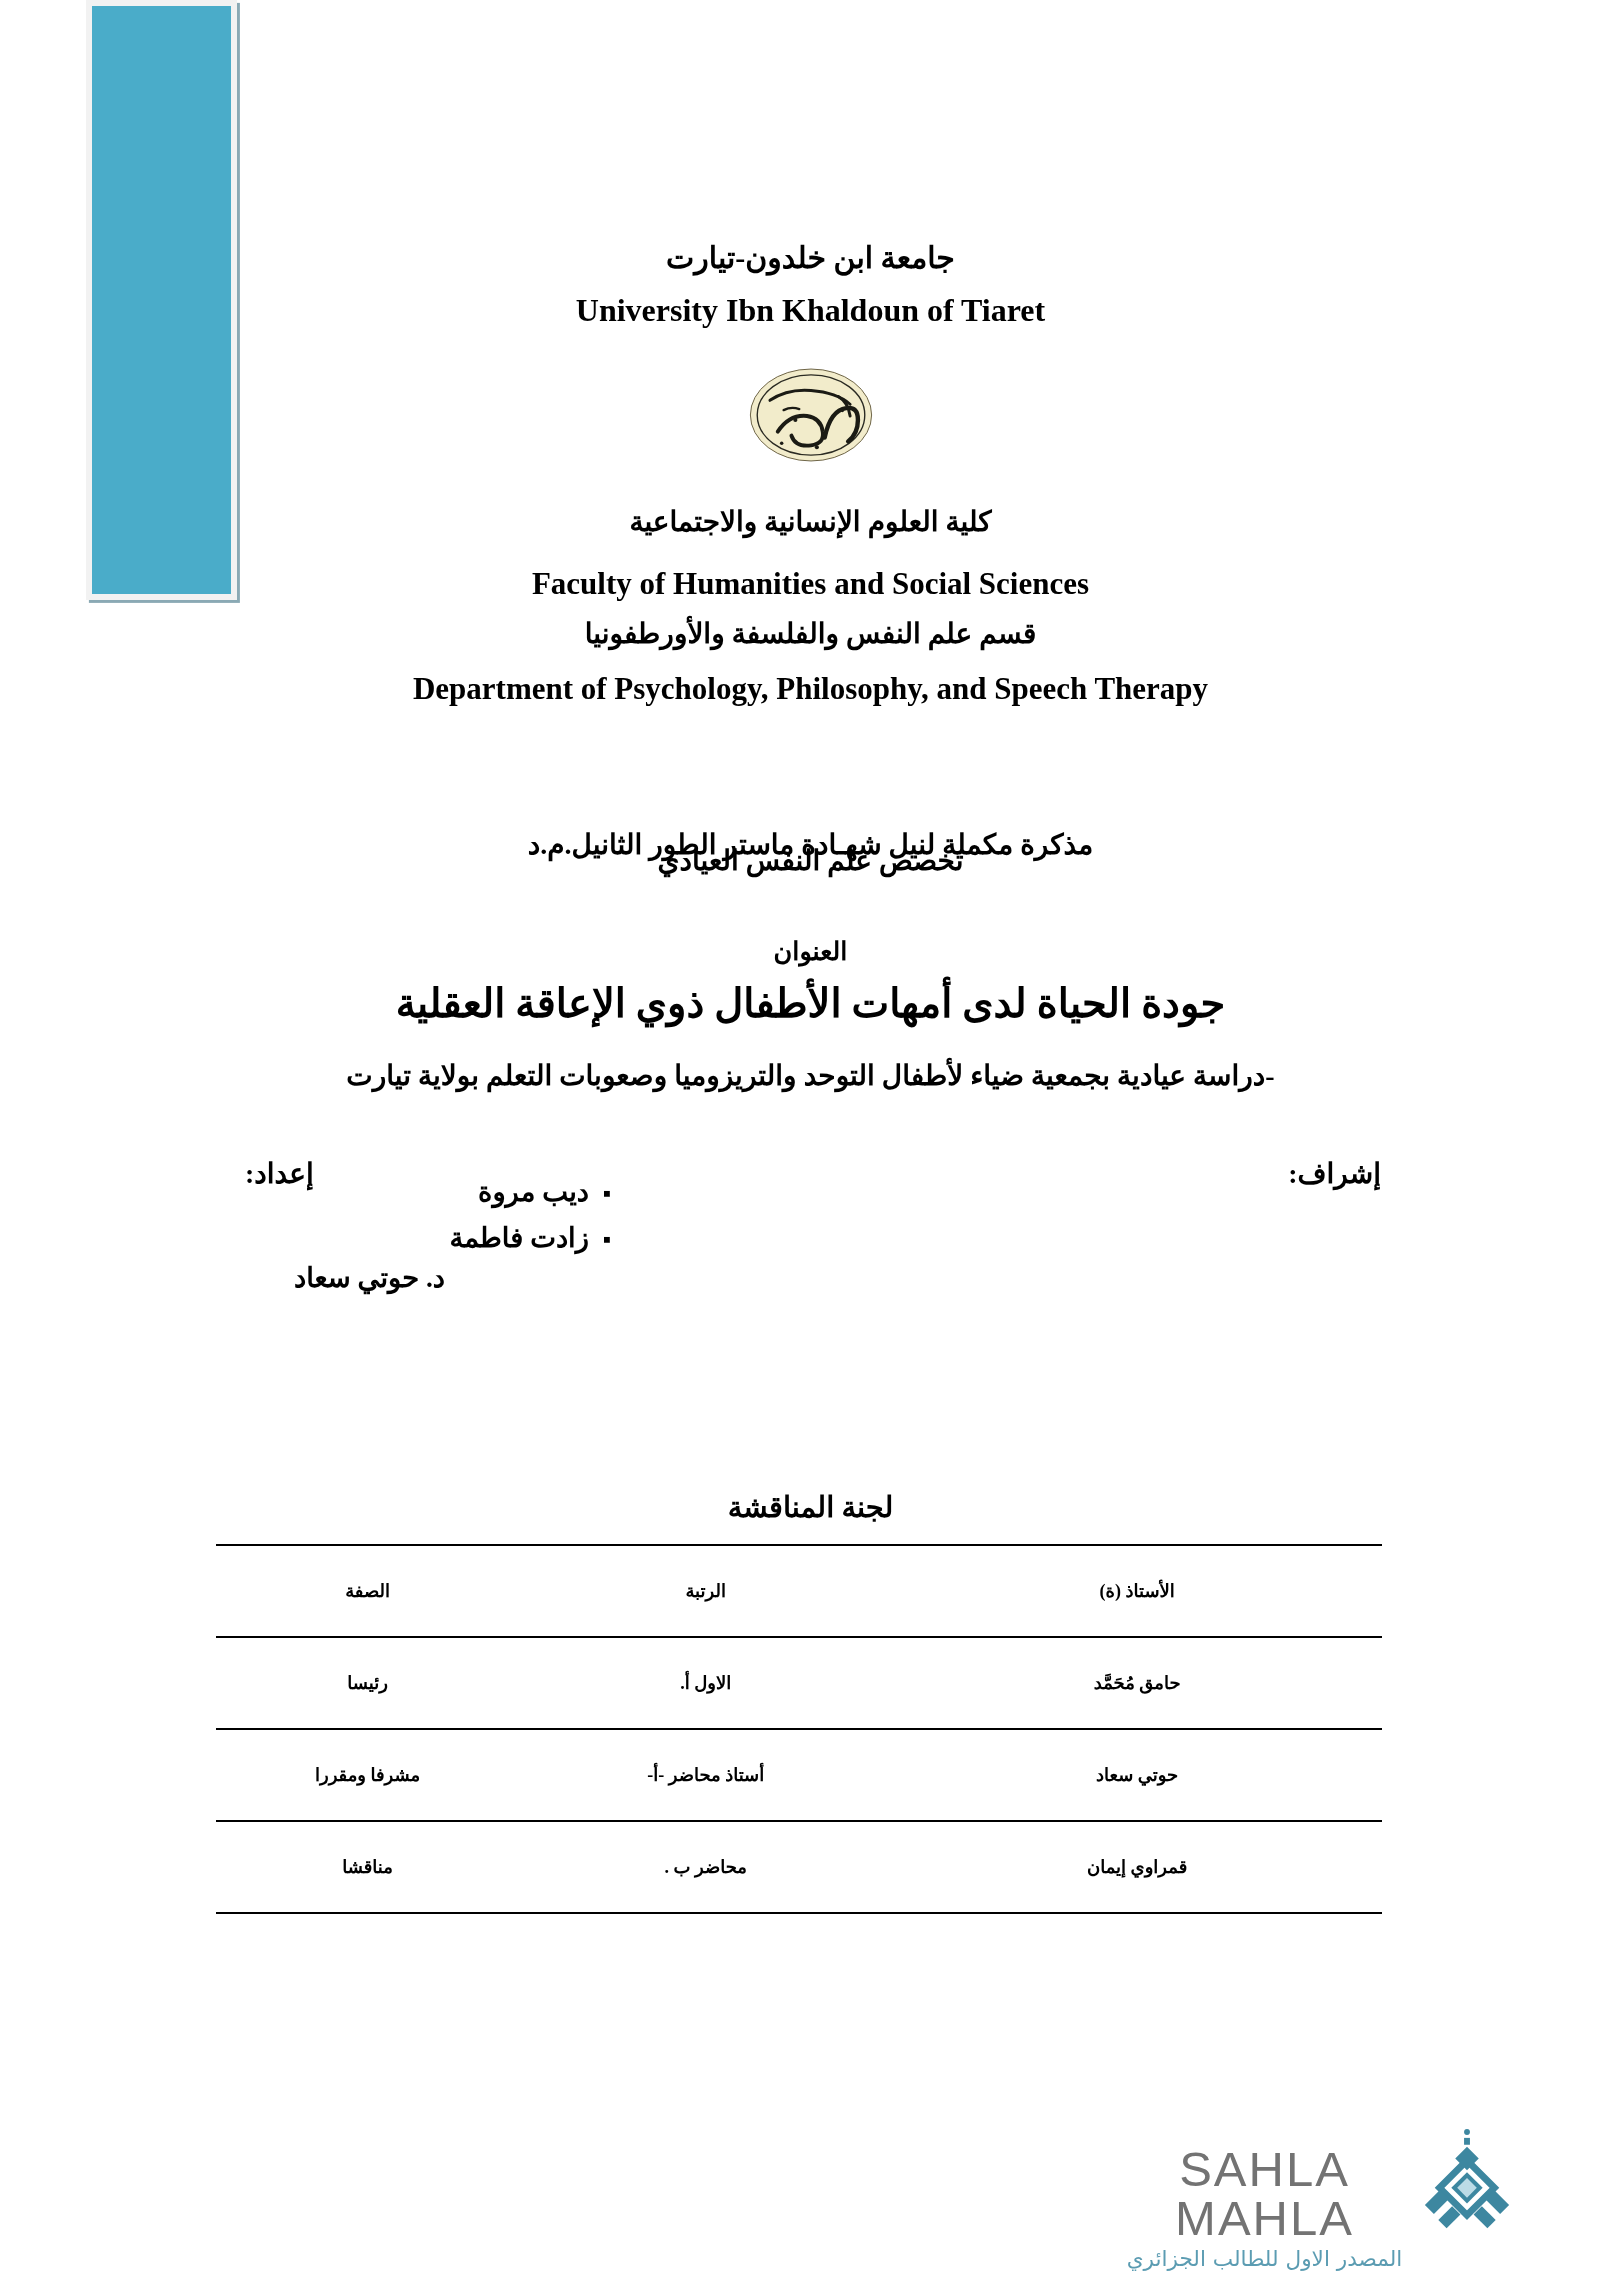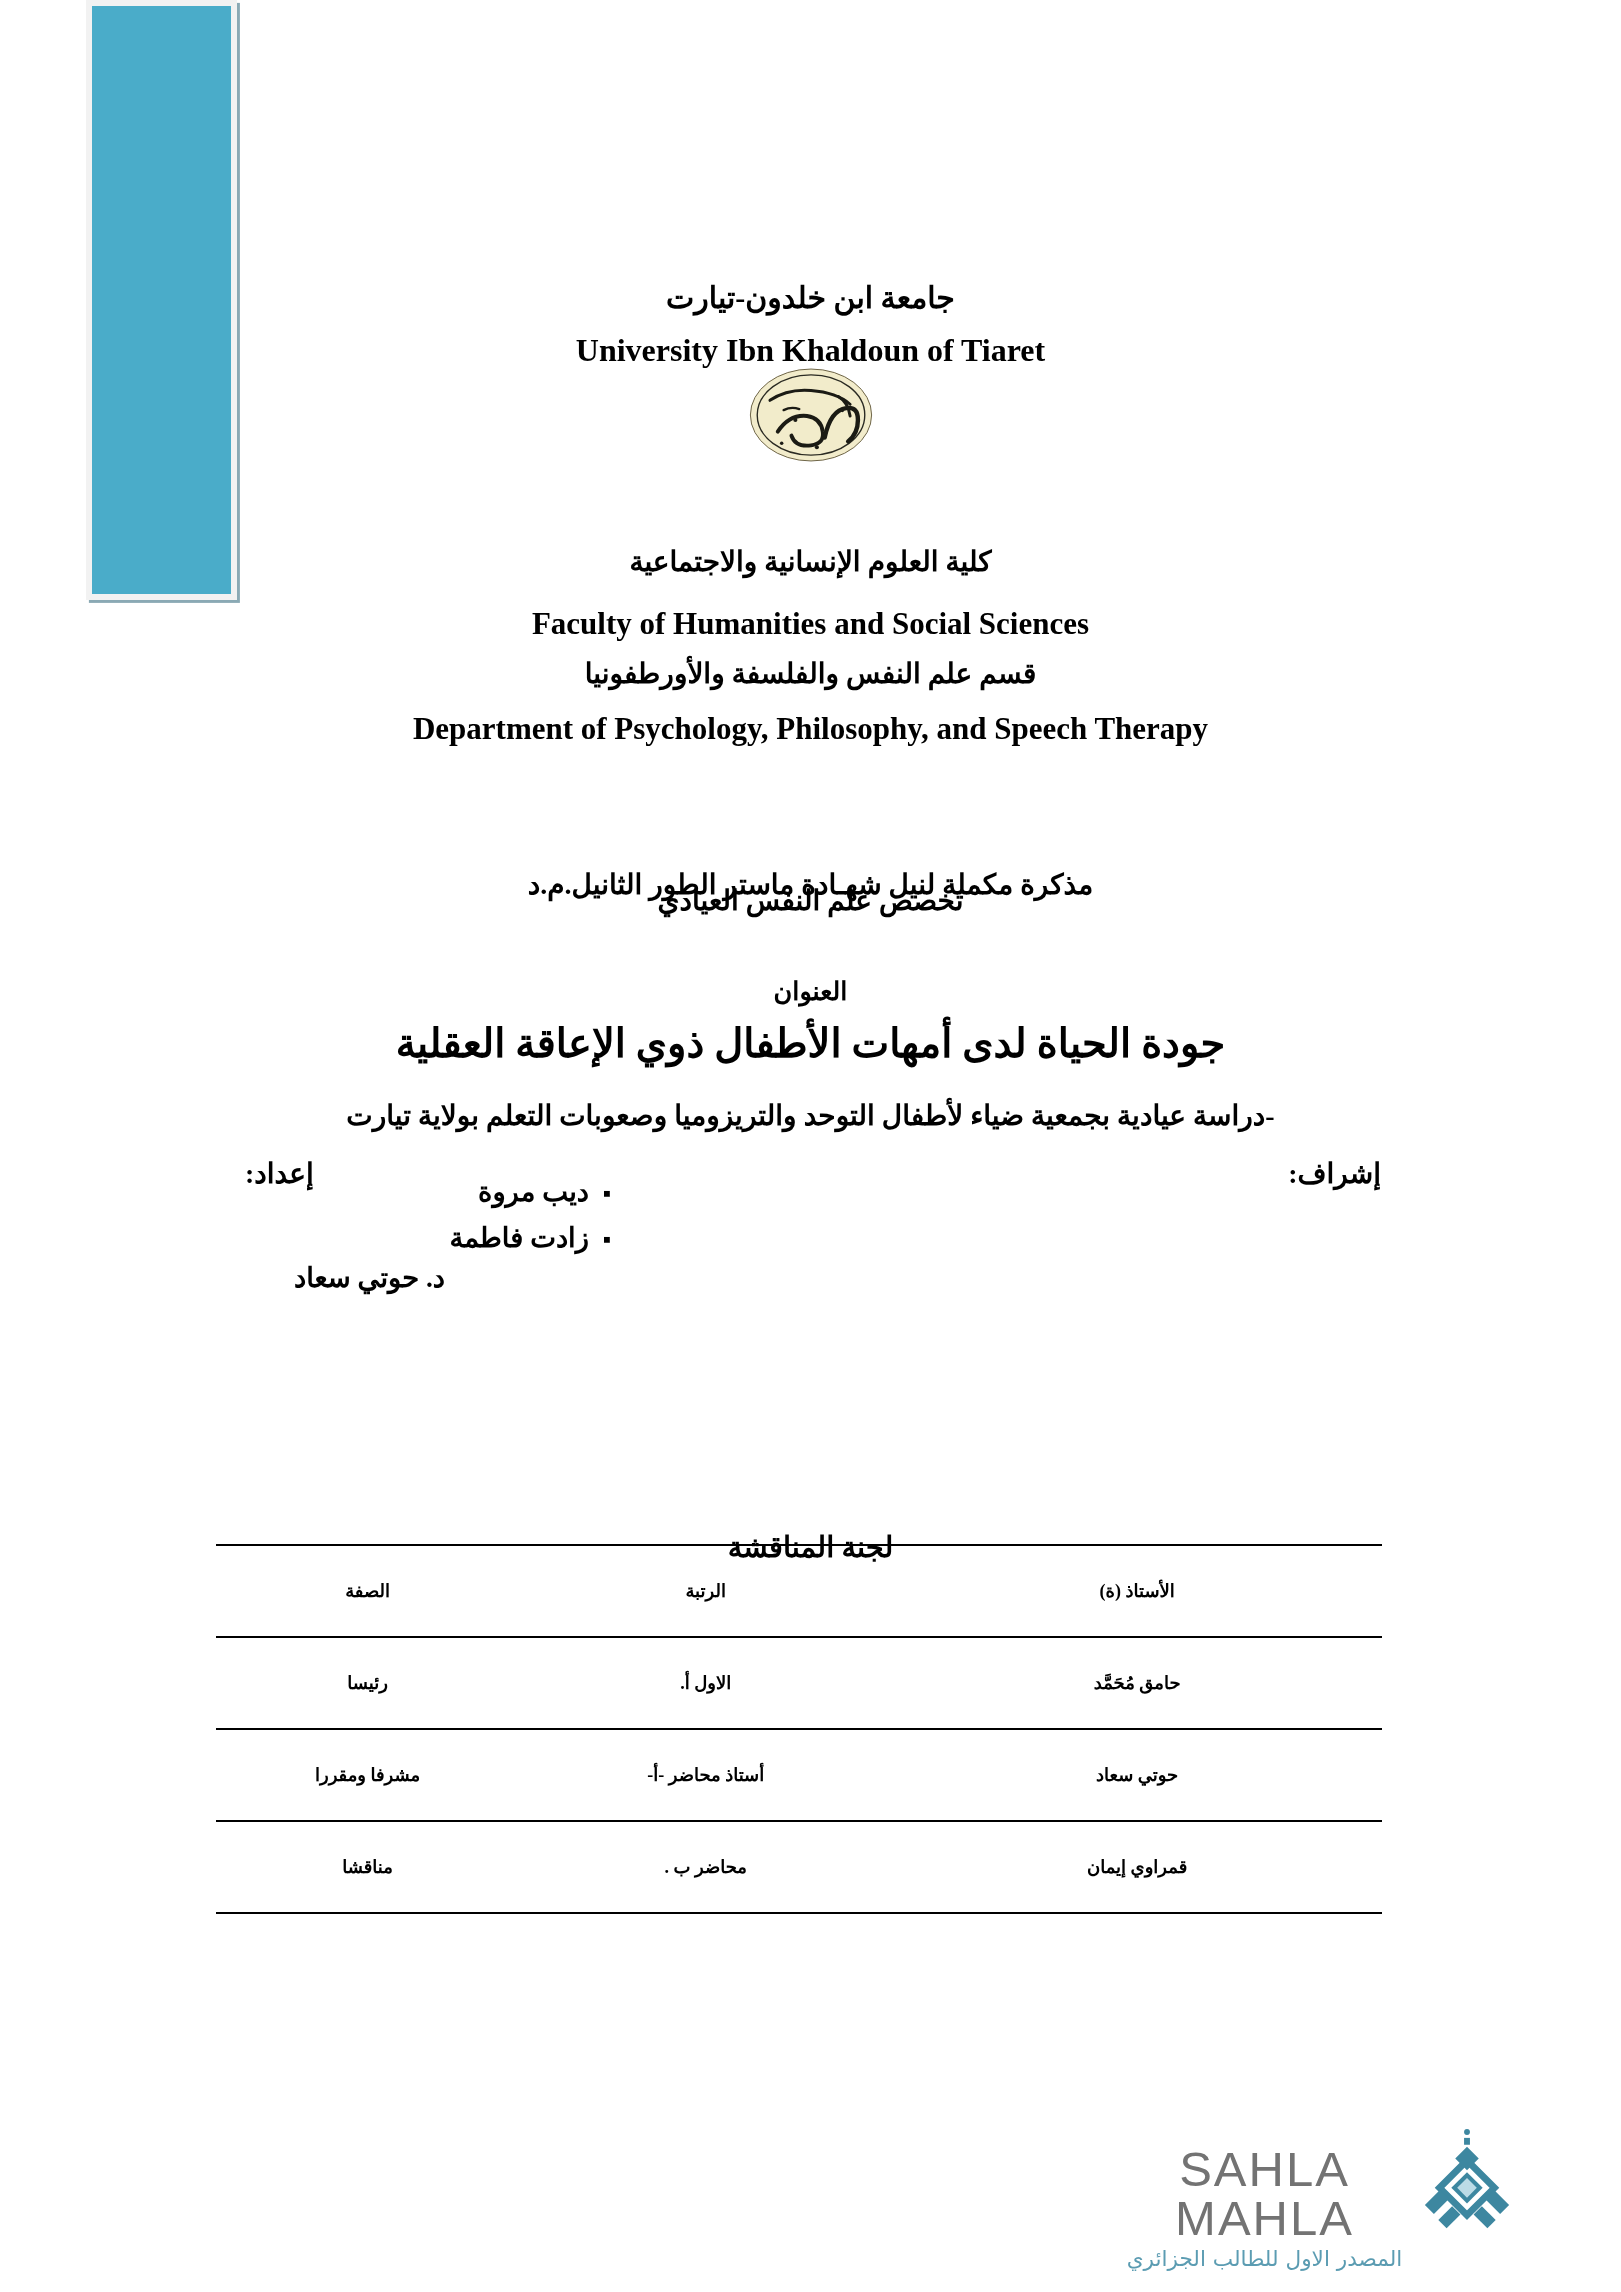--- a/index.html
+++ b/index.html
@@ -40,21 +40,20 @@
   }
   .ar-serif { font-family: "Liberation Serif", "DejaVu Serif", serif; }
   .ar-sans  { font-family: Liberation Serif, serif; }
 
   .hdr-line {
     position: absolute;
     left: 0;
     width: 100%;
     text-align: center;
     white-space: nowrap;
-    margin-top: 40px;
   }
 
   .uni-ar {
     top: 240px;
     font-size: 30px;
     font-weight: bold;
     letter-spacing: 0.2px;
   }
   .uni-en {
     top: 292px;

